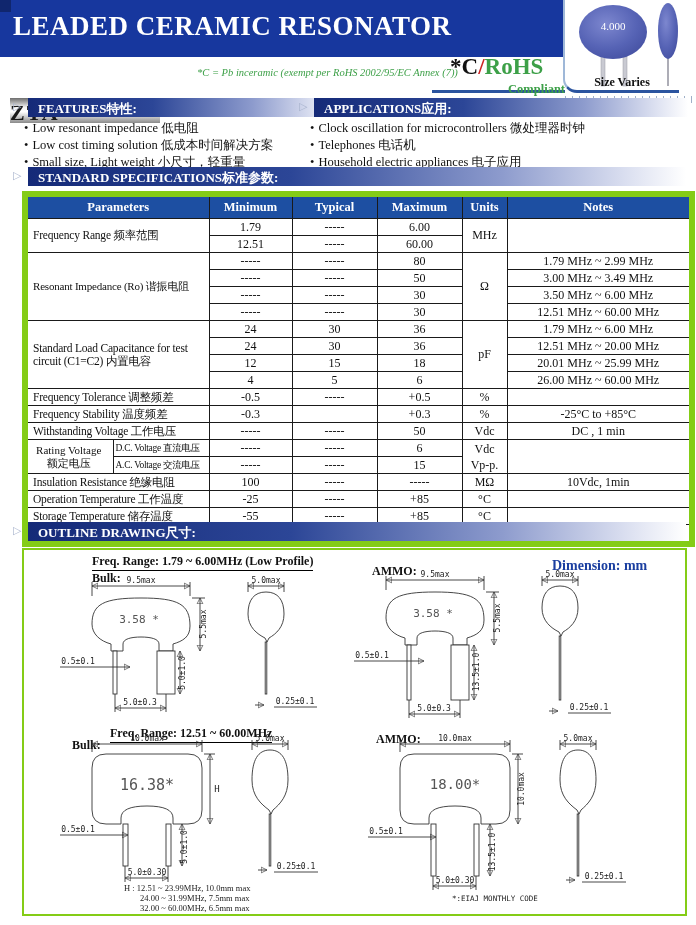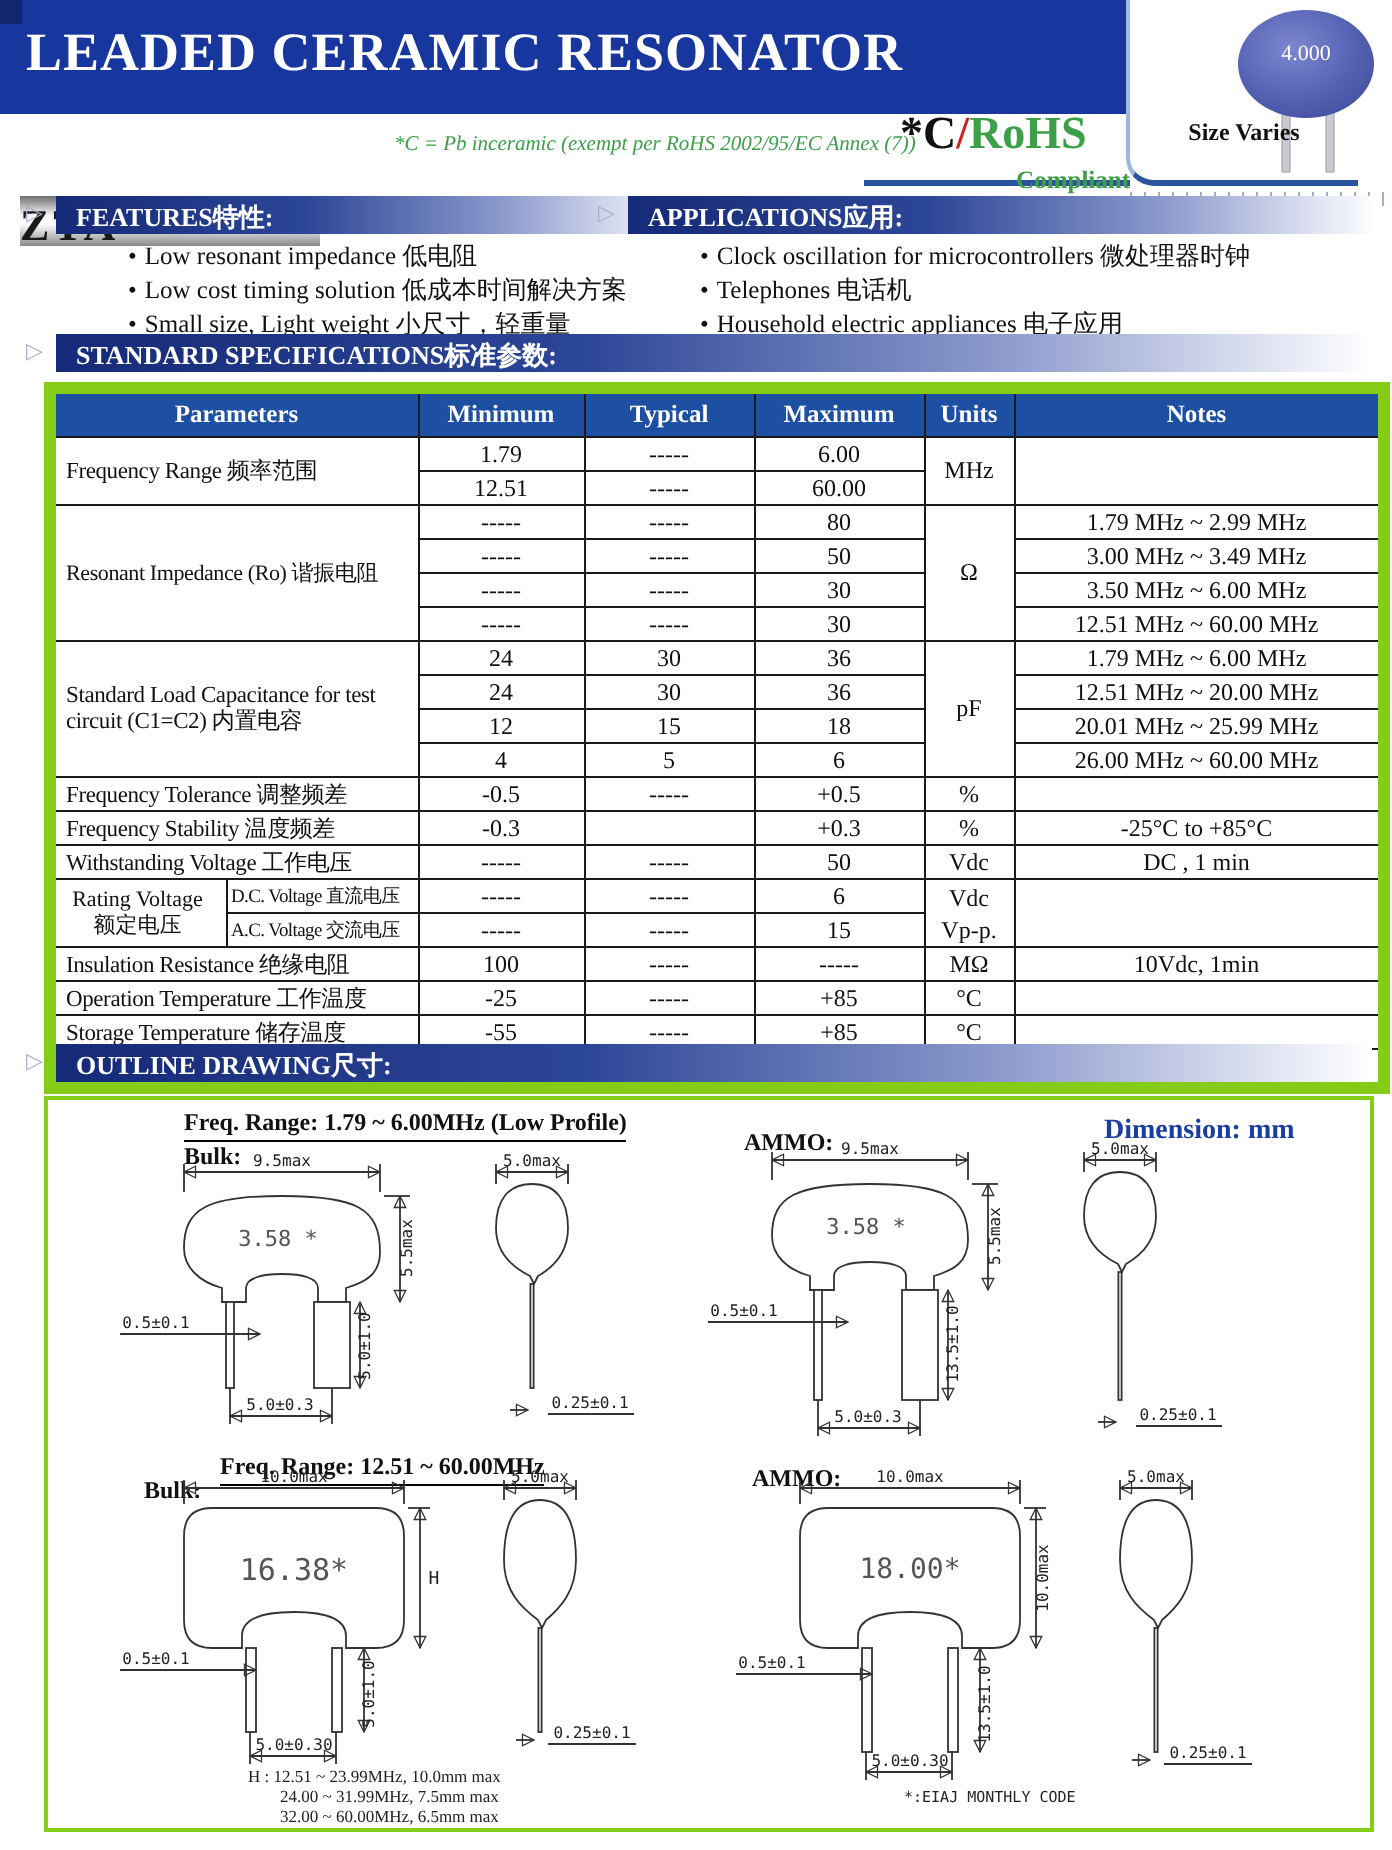--- a/index.html
+++ b/index.html
@@ -3,41 +3,41 @@
 <meta charset="utf-8">
 <style>
   html,body{margin:0;padding:0;background:#fff;}
   #page{position:relative;width:696px;height:925px;background:#fff;overflow:hidden;
         font-family:"Liberation Serif",serif;color:#111;}
   
   .blue-bar{position:absolute;left:0;top:0;width:565px;height:57px;background:#17379E;}
   .main-title{position:absolute;left:13px;top:11px;color:#fff;font-weight:bold;font-size:27px;letter-spacing:.5px;}
   .corner-notch{position:absolute;left:0;top:0;width:11px;height:12px;background:#10266e;}
   .img-box{position:absolute;left:563px;top:0;width:116px;height:93px;background:#fff;
-           border-left:2px solid #9FB8D8;border-bottom:3px solid #2B549F;border-bottom-left-radius:14px;box-sizing:border-box;padding-left:40px;}
-  .size-caption{position:absolute;left:0;right:0;bottom:16px;text-align:center;font-weight:bold;font-size:12px;color:#111;}
+           border-left:2px solid #9FB8D8;border-bottom:3px solid #2B549F;border-bottom-left-radius:14px;box-sizing:border-box;}
+  .size-caption{position:absolute;left:0;right:0;bottom:0;text-align:center;font-weight:bold;font-size:12px;color:#111;}
   .bottom-line-ext{position:absolute;left:432px;top:90px;width:133px;height:3px;background:#2B549F;}
   .ruler{position:absolute;left:565px;top:96px;width:131px;height:7px;
          background:repeating-linear-gradient(90deg,#9FB0C8 0 1px,transparent 1px 7px);}
   .zta-bar{position:absolute;left:10px;top:60px;width:150px;height:25px;text-align:left;
            background:linear-gradient(180deg,#6e6e6e 0%,#f5f5f5 38%,#ffffff 55%,#bfbfbf 80%,#8a8a8a 100%);margin-top:38px;}
   .zta-bar span{font-weight:bold;font-size:22px;letter-spacing:2px;color:#1a1a1a;line-height:29px;}
   .pb-note{position:absolute;left:197px;top:67px;font-size:10.5px;color:#3DA048;font-style:italic;}
   .rohs-logo{position:absolute;left:450px;top:55px;width:115px;line-height:24px;}
   .rohs-logo .c{font-weight:bold;font-size:23px;color:#111;}
   .rohs-logo .slash{font-size:23px;color:#CC2222;font-weight:bold;}
   .rohs-logo .rohs{font-weight:bold;font-size:23px;color:#3DA048;}
   .rohs-logo .compliant{display:block;text-align:right;font-weight:bold;font-size:12.5px;color:#3DA048;margin-top:-4px;}
   
   .sec-head{position:absolute;height:19px;box-sizing:border-box;padding:2px 0 0 10px;
             background:linear-gradient(90deg,#152a78 0%,#2c4697 40%,#8d9bcd 72%,#dfe3f2 92%,#ffffff 100%);
             color:#fff;font-weight:bold;font-size:13px;white-space:nowrap;}
   .sec-arrow{position:absolute;left:-15px;top:2px;color:#A7B2CC;font-size:11px;font-family:"DejaVu Sans",sans-serif;}
   .bullets{position:absolute;font-size:12.5px;line-height:17px;}
-  .bullets .b{white-space:nowrap;margin-left:40px;}
+  .bullets .b{white-space:nowrap;}
   .bullets .dot{margin-right:4px;}
   
   table.spec{position:absolute;left:22px;top:191px;border-collapse:collapse;table-layout:fixed;width:667px;
              font-size:12px;}
   table.spec,.spec td,.spec th{border:1px solid #1a1a1a;}
   table.spec{border:6px solid #84cc16;}
   .spec th{background:#1D4FA2;color:#fff;font-weight:bold;font-size:12.5px;height:21px;padding:0;}
   .spec td{height:16px;padding:0 3px;text-align:center;overflow:hidden;}
   .spec td.param{text-align:left;padding-left:5px;font-size:11.5px;letter-spacing:-.2px;white-space:nowrap;}
   .spec td.param.wrap{white-space:normal;line-height:13px;}

